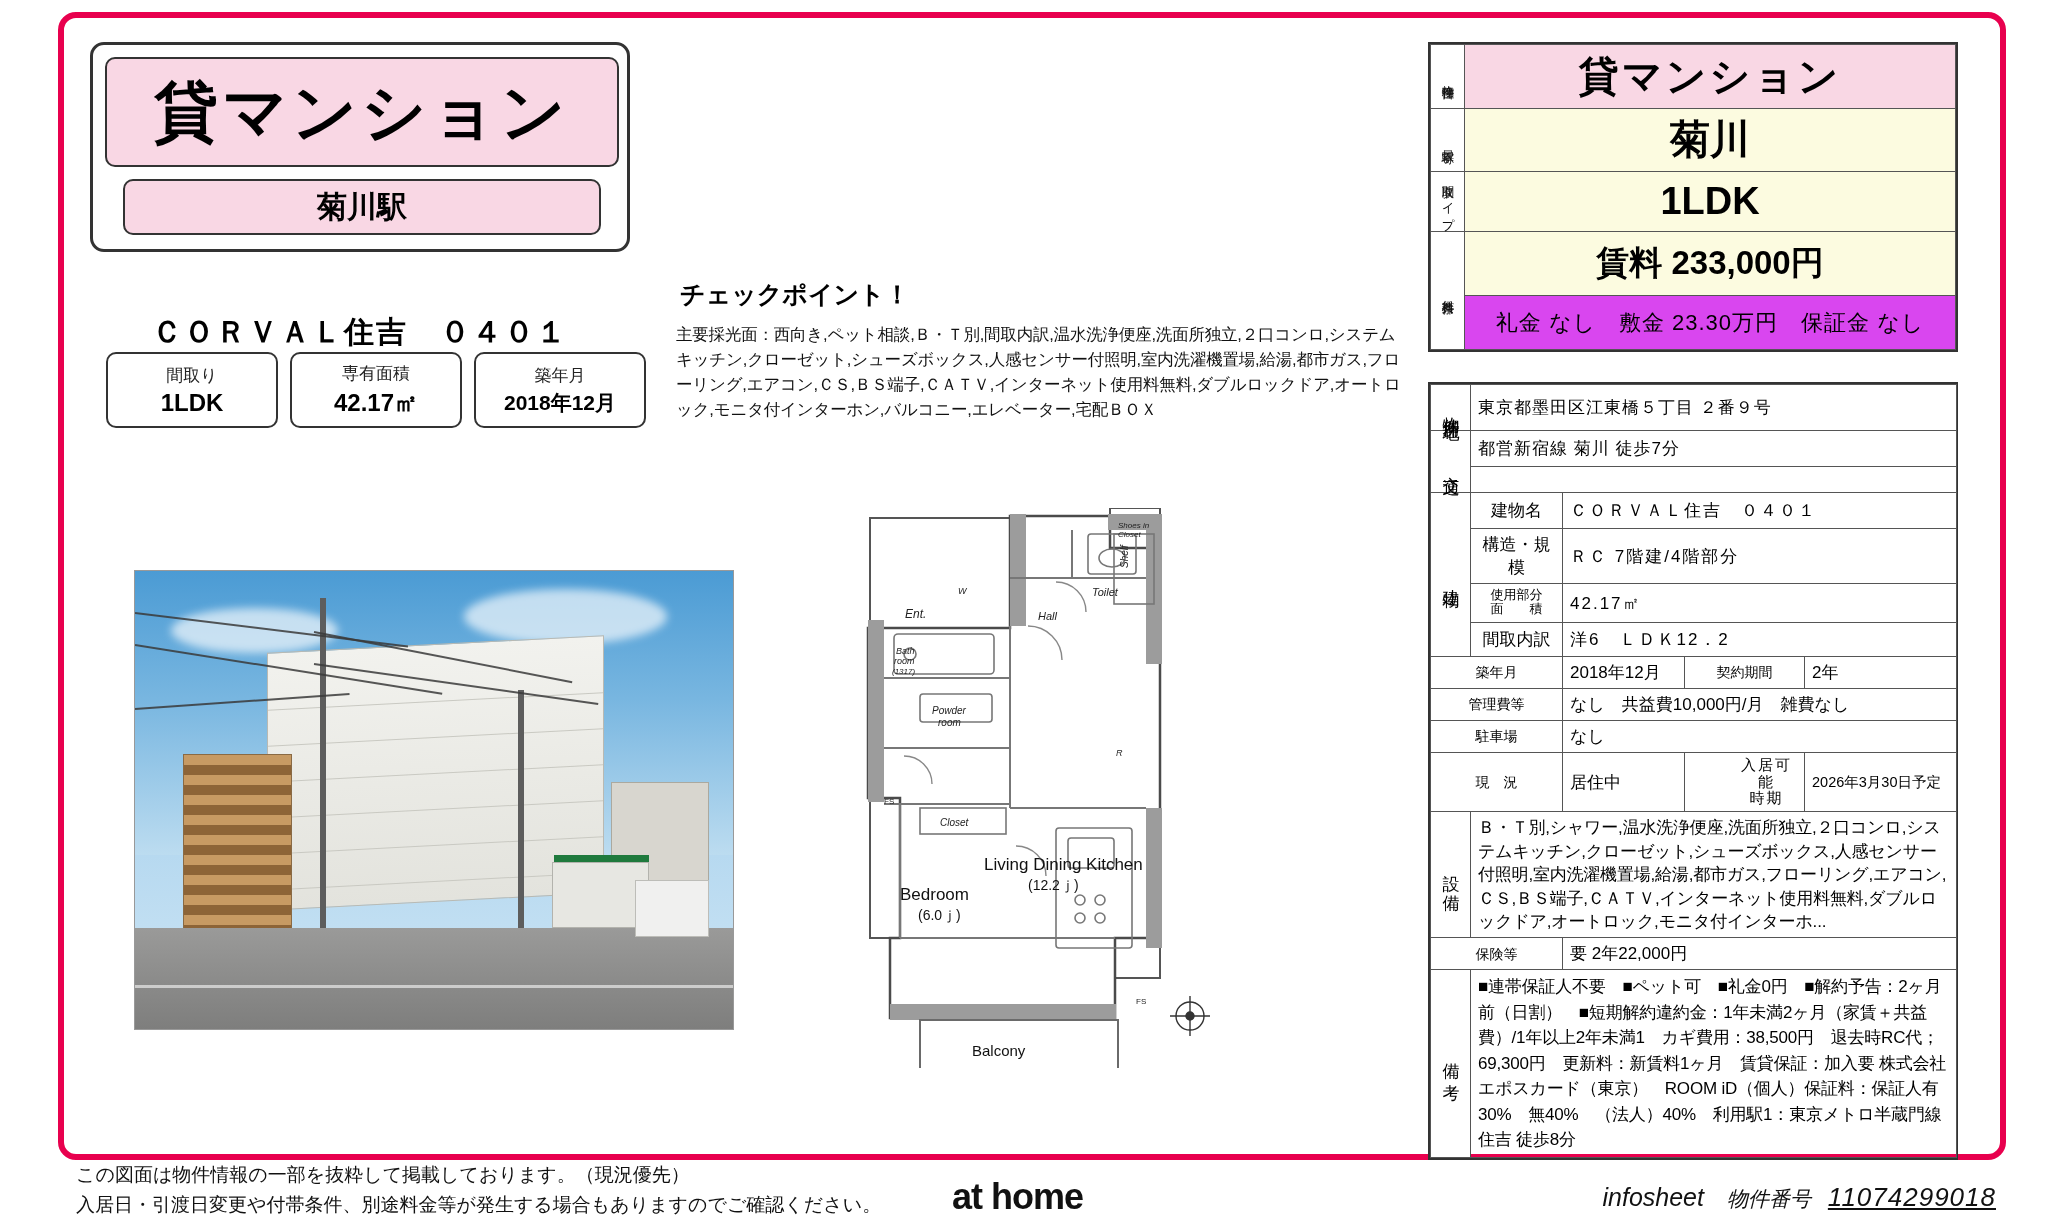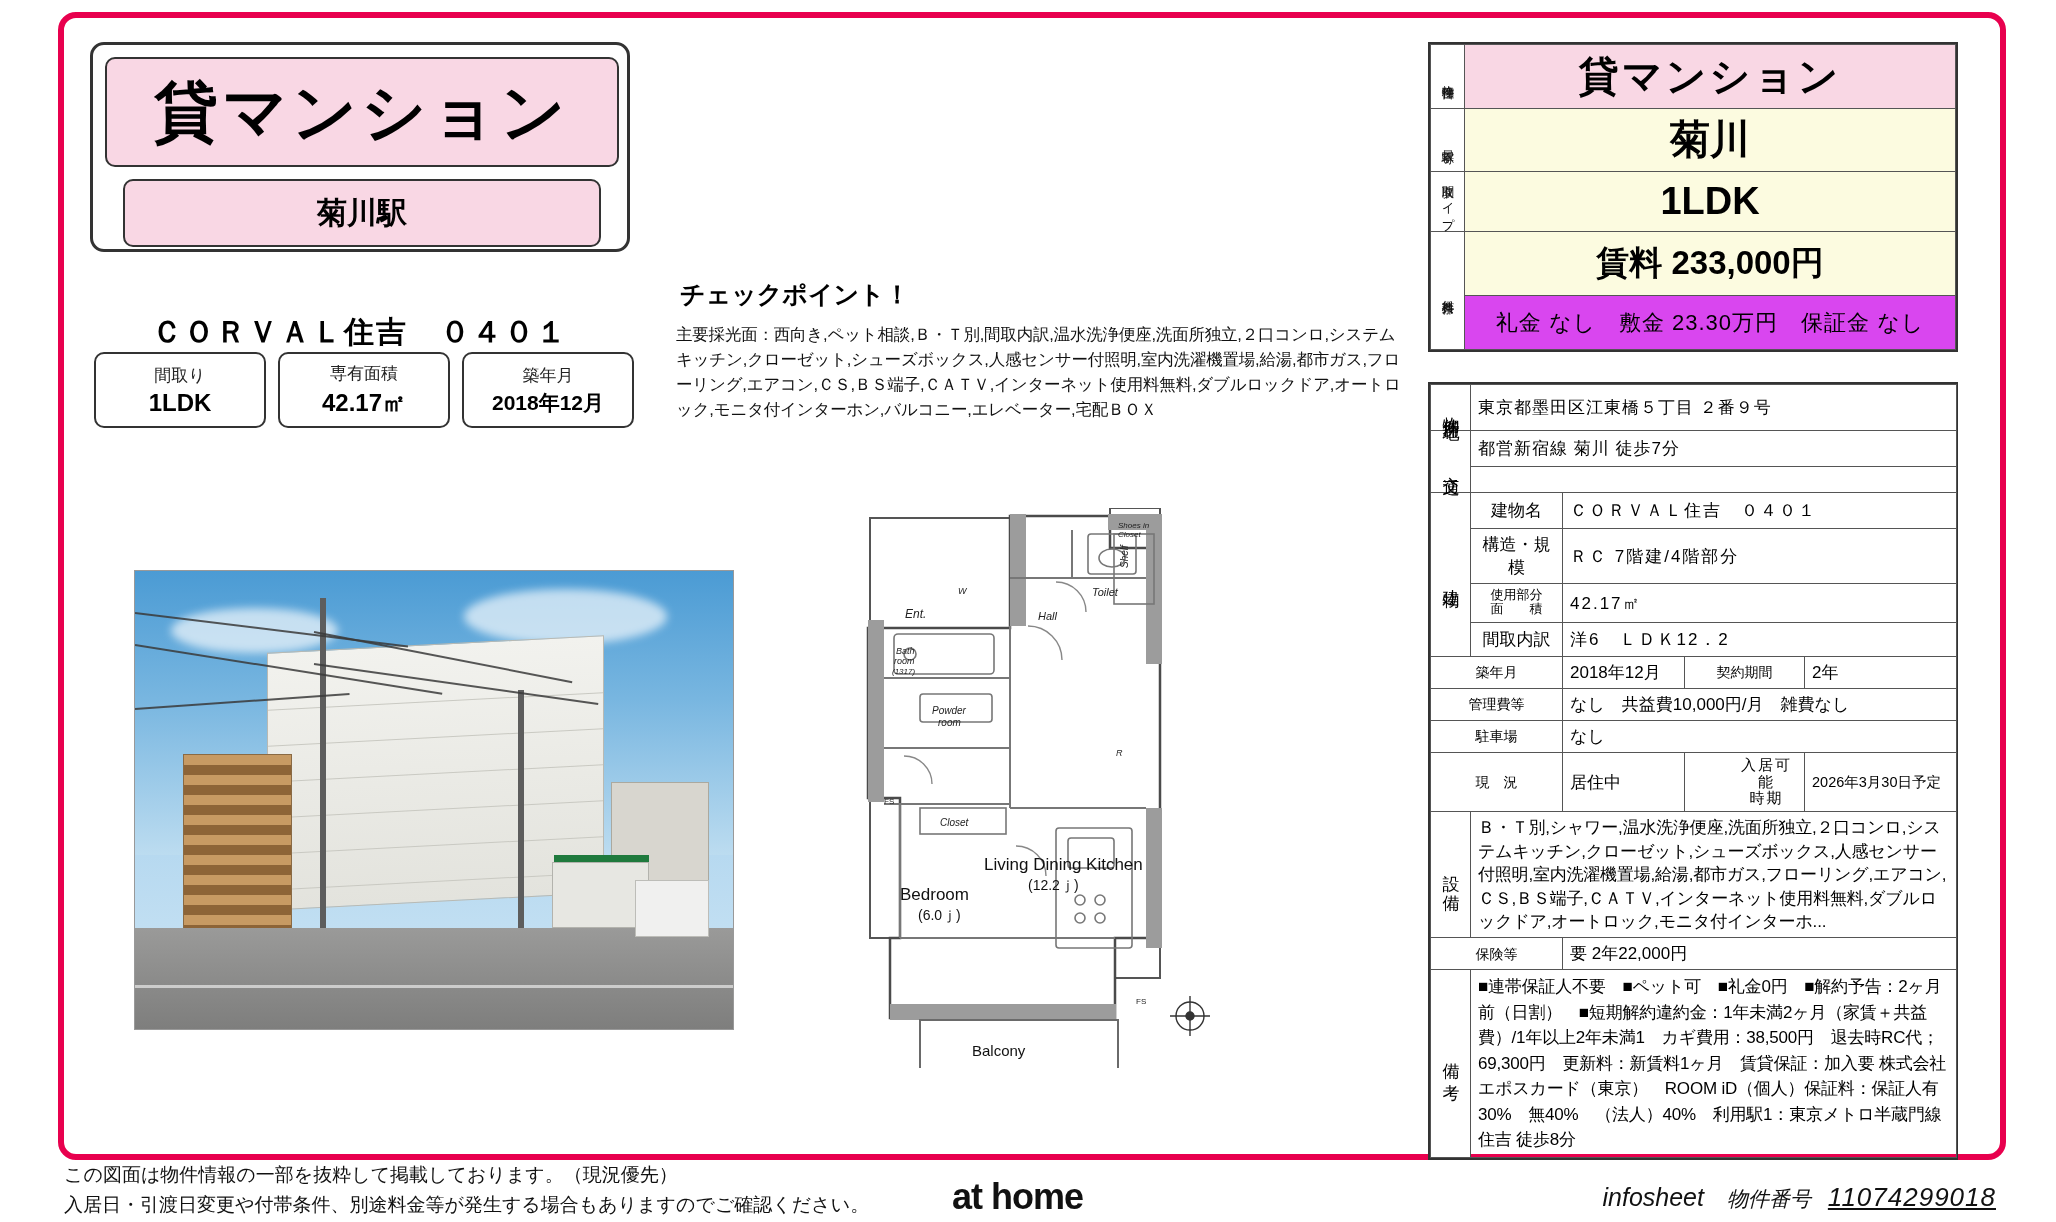--- a/index.html
+++ b/index.html
@@ -47,41 +47,41 @@
     border: 2px solid #333;
     border-radius: 10px;
     box-sizing: border-box;
     display: flex; align-items: center; justify-content: center;
     font-size: 64px; font-weight: bold; letter-spacing: 4px;
     color: #000;
   }
   .title-station {
     position: absolute;
     left: 30px; top: 134px;
-    width: 478px; height: 68px;
+    width: 478px; height: 56px;
     background: #f9d7e4;
     border: 2px solid #333;
     border-radius: 10px;
     box-sizing: border-box;
     display: flex; align-items: center; justify-content: center;
     font-size: 30px; font-weight: bold;
   }
   .bldg-name {
     position: absolute;
     left: 90px; top: 312px;
     width: 540px;
     text-align: center;
     font-size: 30px;
     font-weight: bold;
     letter-spacing: 2px;
     color: #000;
   }
   .spec-row {
     position: absolute;
-    left: 94px; top: 352px;
+    left: 106px; top: 352px;
     width: 540px; height: 76px;
     display: flex;
     gap: 12px;
   }
   .spec-cell {
     flex: 1;
     border: 2px solid #333;
     border-radius: 10px;
     box-sizing: border-box;
     display: flex; flex-direction: column;
@@ -231,21 +231,21 @@
   td.lab span { writing-mode: vertical-rl; display:inline-block; letter-spacing:2px; }
   td.lab.h { writing-mode: horizontal-tb; font-size: 14px; letter-spacing:0; }
   td.sublab { background:#fff; font-size:14.5px; text-align:center; }
   .addr { font-size: 19px; letter-spacing: 1px; }
   .v19 { font-size: 19px; letter-spacing:1px; }
   .v20 { font-size: 20px; letter-spacing:2px; }
   .tiny { font-size: 13.6px; line-height:1.38; letter-spacing:-0.2px; }
   .tiny2 { font-size: 14.5px; line-height:1.5; letter-spacing:-0.2px; }
   .foot-note {
     position: absolute;
-    left: 64px; top: 1160px;
+    left: 76px; top: 1160px;
     font-size: 19px;
     line-height: 1.6;
     color: #111;
   }
   .athome {
     position: absolute;
     left: 952px; top: 1176px;
     font-size: 36px; font-weight: bold;
     letter-spacing: -1px;
     color: #111;

